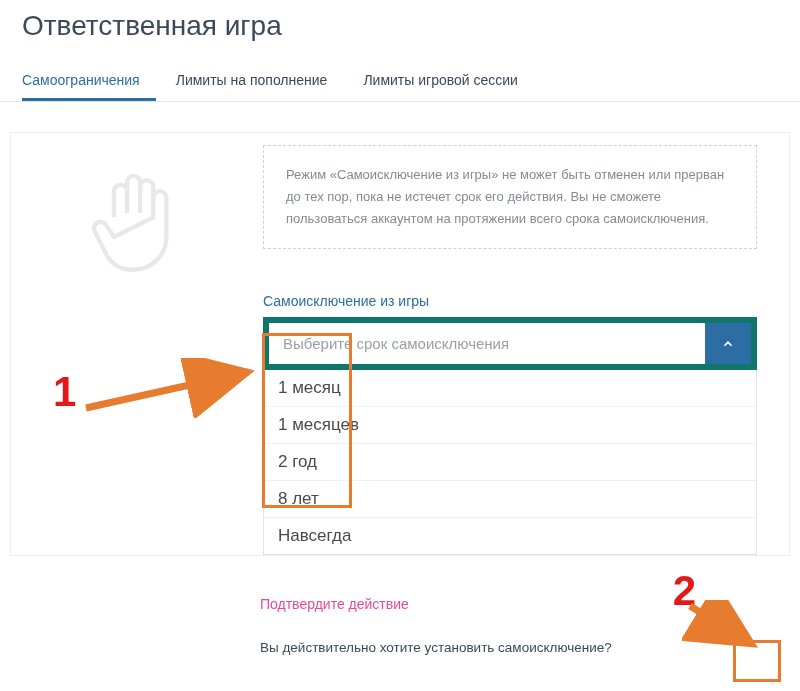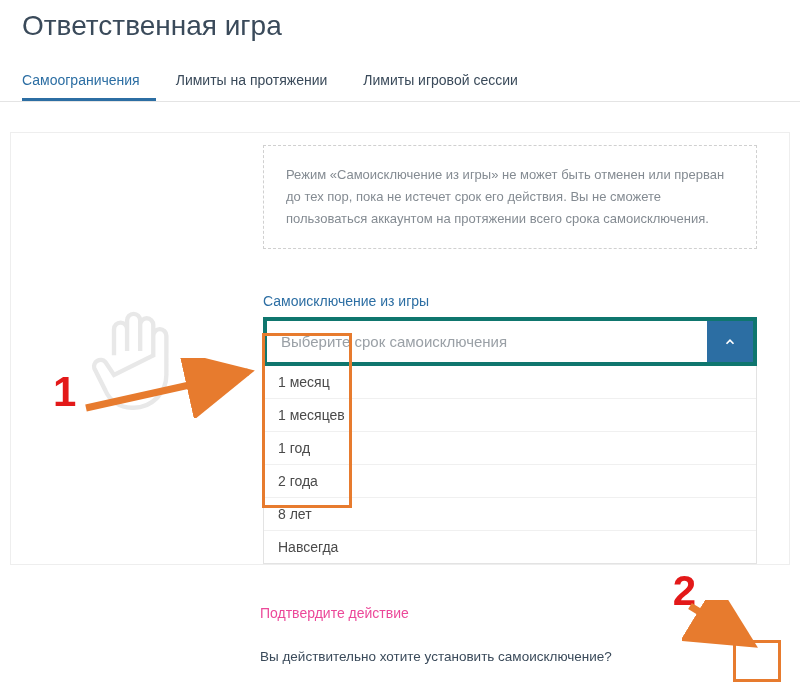--- a/index.html
+++ b/index.html
@@ -35,21 +35,20 @@
       color: #2c6ea3;
       border-bottom: 3px solid #2c6ea3;
     }
     .content {
       display: flex;
       margin-top: 30px;
       padding: 12px 22px 0 22px;
       border: 1px solid #eee;
       margin-left: 10px;
       margin-right: 10px;
-      align-items: center;
     }
     .left-col {
       width: 210px;
       flex-shrink: 0;
       display: flex;
       justify-content: center;
       padding-top: 20px;
     }
     .hand-icon svg { width: 110px; height: 120px; }
     .right-col {
@@ -65,21 +64,21 @@
       line-height: 1.7;
     }
     .section-label {
       margin-top: 44px;
       font-size: 14px;
       color: #2c6ea3;
       margin-bottom: 8px;
     }
     .select-wrap {
       display: flex;
-      border: 4px solid #0f766e;
+      border: 6px solid #0f766e;
       gap: 20px;
     }
     .select-display {
       flex: 1;
       padding: 12px 14px;
       font-size: 15px;
       color: #9aa0a6;
     }
     .select-caret {
       width: 46px;
@@ -90,21 +89,21 @@
       color: #fff;
     }
     .select-caret svg { width: 14px; height: 14px; }
     .dropdown {
       border-left: 1px solid #e3e3e3;
       border-right: 1px solid #e3e3e3;
       border-bottom: 1px solid #e3e3e3;
     }
     .dropdown-item {
       padding: 8px 14px;
-      font-size: 14px;
+      font-size: 17px;
       color: #4a4a4a;
       border-top: 1px solid #f0f0f0;
       cursor: pointer;
     }
     .dropdown-item:first-child { border-top: none; }
     .dropdown-highlight {
       position: absolute;
       left: 262px;
       top: 333px;
       width: 90px;
@@ -169,21 +168,21 @@
       position: absolute;
     }
   </style>
 </head>
 <body>
 
 <h1 class="page-title">Ответственная игра</h1>
 
 <div class="tabs">
   <div class="tab active">Самоограничения</div>
-  <div class="tab">Лимиты на протяжении</div>
+  <div class="tab">Лимиты на пополнение</div>
   <div class="tab">Лимиты игровой сессии</div>
 </div>
 
 <div class="content">
   <div class="left-col">
     <span class="hand-icon">
       <svg viewBox="0 0 100 110" fill="none" stroke="#e8e8e8" stroke-width="4">
         <path d="M28 48 V24 a6 6 0 0 1 12 0 V44 M40 44 V16 a6 6 0 0 1 12 0 V44 M52 44 V20 a6 6 0 0 1 12 0 V48 M64 48 V30 a6 6 0 0 1 12 0 V66 a30 30 0 0 1 -30 30 H44 a26 26 0 0 1 -24 -16 L10 60 a6 6 0 0 1 10 -6 L28 66 Z"></path>
       </svg>
     </span>
@@ -198,22 +197,21 @@
       <div class="select-caret">
         <svg viewBox="0 0 24 24" fill="none" stroke="currentColor" stroke-width="3">
             <path d="M6 15 L12 9 L18 15"></path>
           </svg>
       </div>
     </div>
 
     <div class="dropdown">
       <div class="dropdown-item">1 месяц</div>
       <div class="dropdown-item">1 месяцев</div>
-      <div class="dropdown-item">1 год</div>
-      <div class="dropdown-item">2 года</div>
+      <div class="dropdown-item">2 год</div>
       <div class="dropdown-item">8 лет</div>
       <div class="dropdown-item">Навсегда</div>
     </div>
   </div>
 </div>
 
 <div class="confirm-section">
   <div class="confirm-title">Подтвердите действие</div>
   <div class="confirm-question">Вы действительно хотите установить самоисключение?</div>
   <div class="confirm-buttons">

